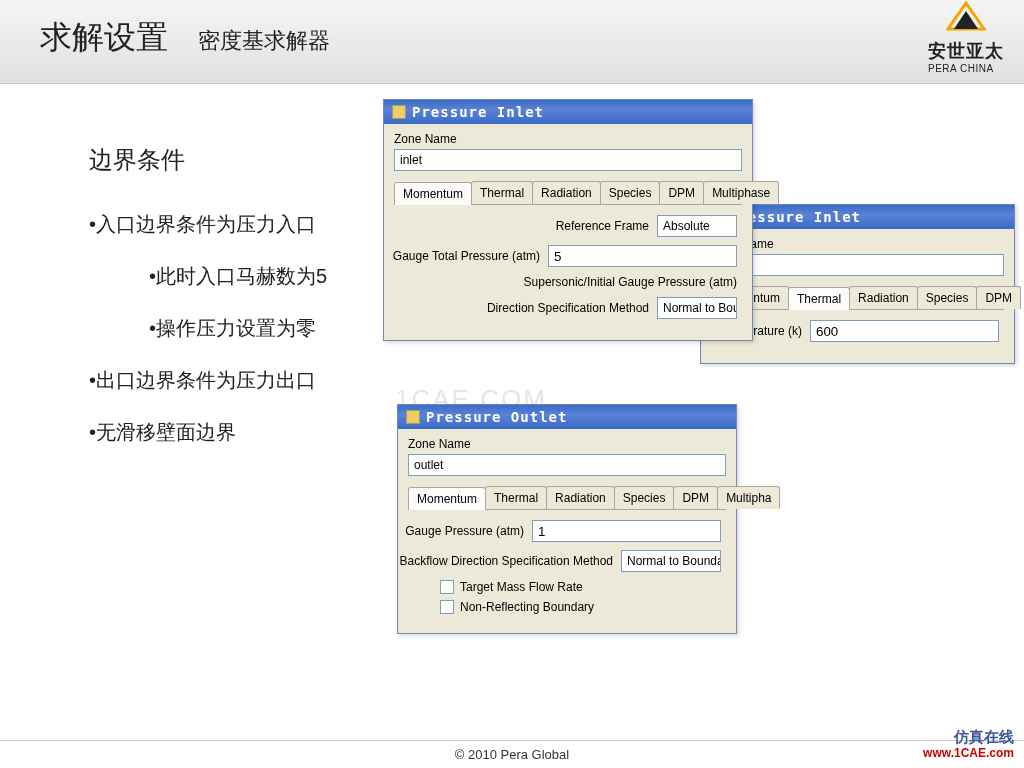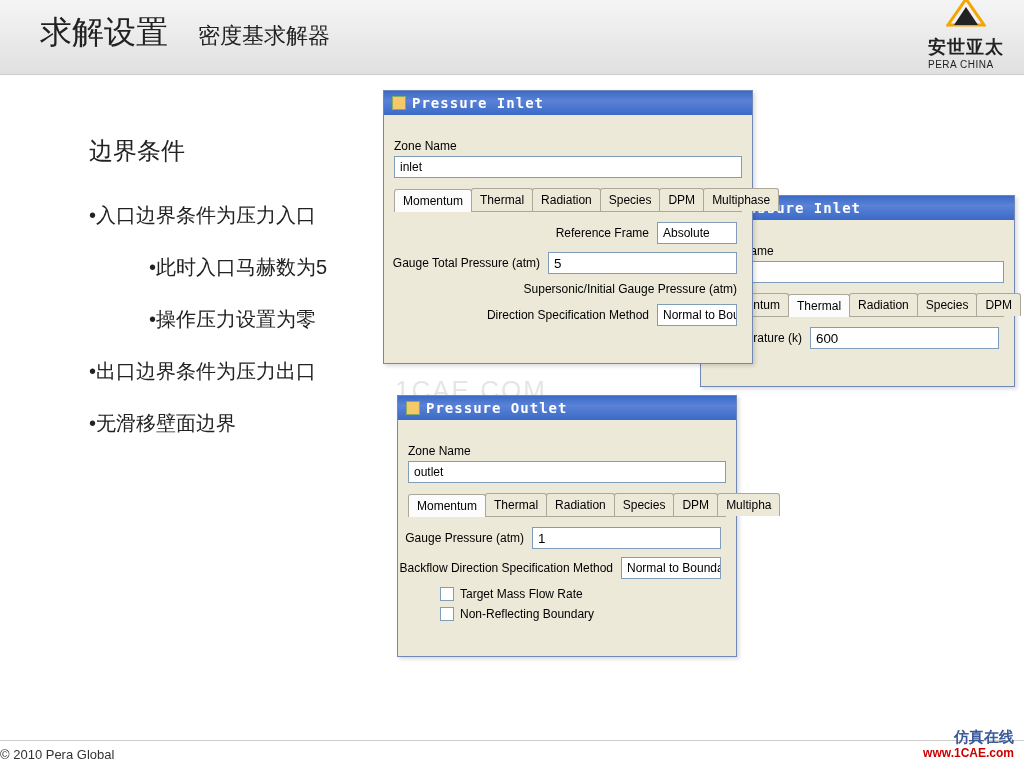--- a/index.html
+++ b/index.html
@@ -6,21 +6,21 @@
   body {
     margin: 0;
     width: 1024px;
     height: 768px;
     font-family: "Microsoft YaHei", Arial, sans-serif;
     background: #fff;
     position: relative;
     overflow: hidden;
   }
   .header {
-    height: 75px;
+    height: 84px;
     background: linear-gradient(to bottom, #f5f5f5 0%, #e0e0e0 100%);
     border-bottom: 1px solid #ccc;
     display: flex;
     align-items: center;
     padding: 0 20px 8px 40px;
     justify-content: space-between;
   }
   .title-group { display: flex; align-items: baseline; gap: 30px; }
   .main-title { font-size: 32px; color: #222; font-weight: 500; }
   .sub-title { font-size: 22px; color: #222; font-weight: 400; }
@@ -33,20 +33,21 @@
   .heading { font-size: 24px; color: #222; margin-bottom: 35px; }
   .bullet { font-size: 20px; color: #222; margin-bottom: 25px; }
   .sub-bullet { font-size: 20px; color: #222; margin-bottom: 25px; margin-left: 60px; }
   .footer {
     position: absolute;
     bottom: 0; left: 0; right: 0;
     height: 28px;
     border-top: 1px solid #ccc;
     display: flex;
     align-items: center;
+    justify-content: center;
     font-size: 13px;
     color: #333;
     background: #fff;
   }
   .wm-right {
     position: absolute;
     right: 10px; bottom: 8px;
     text-align: right;
     font-size: 15px;
     line-height: 1.2;
@@ -74,21 +75,21 @@
     gap: 6px;
     font-weight: 700;
     letter-spacing: 1px;
   }
   .dlg-icon {
     width: 14px; height: 14px;
     background: #f5c869;
     border: 1px solid #8a6;
     display: inline-block;
   }
-  .dlg-body { padding: 24px 10px; }
+  .dlg-body { padding: 8px 10px; }
   .field-label { color: #000; margin-bottom: 3px; }
   .text-input {
     width: 100%;
     background: #fff;
     border: 1px solid #7f9db9;
     padding: 3px 5px;
     font-size: 12px;
     font-family: Tahoma, Arial;
     height: 22px;
   }

